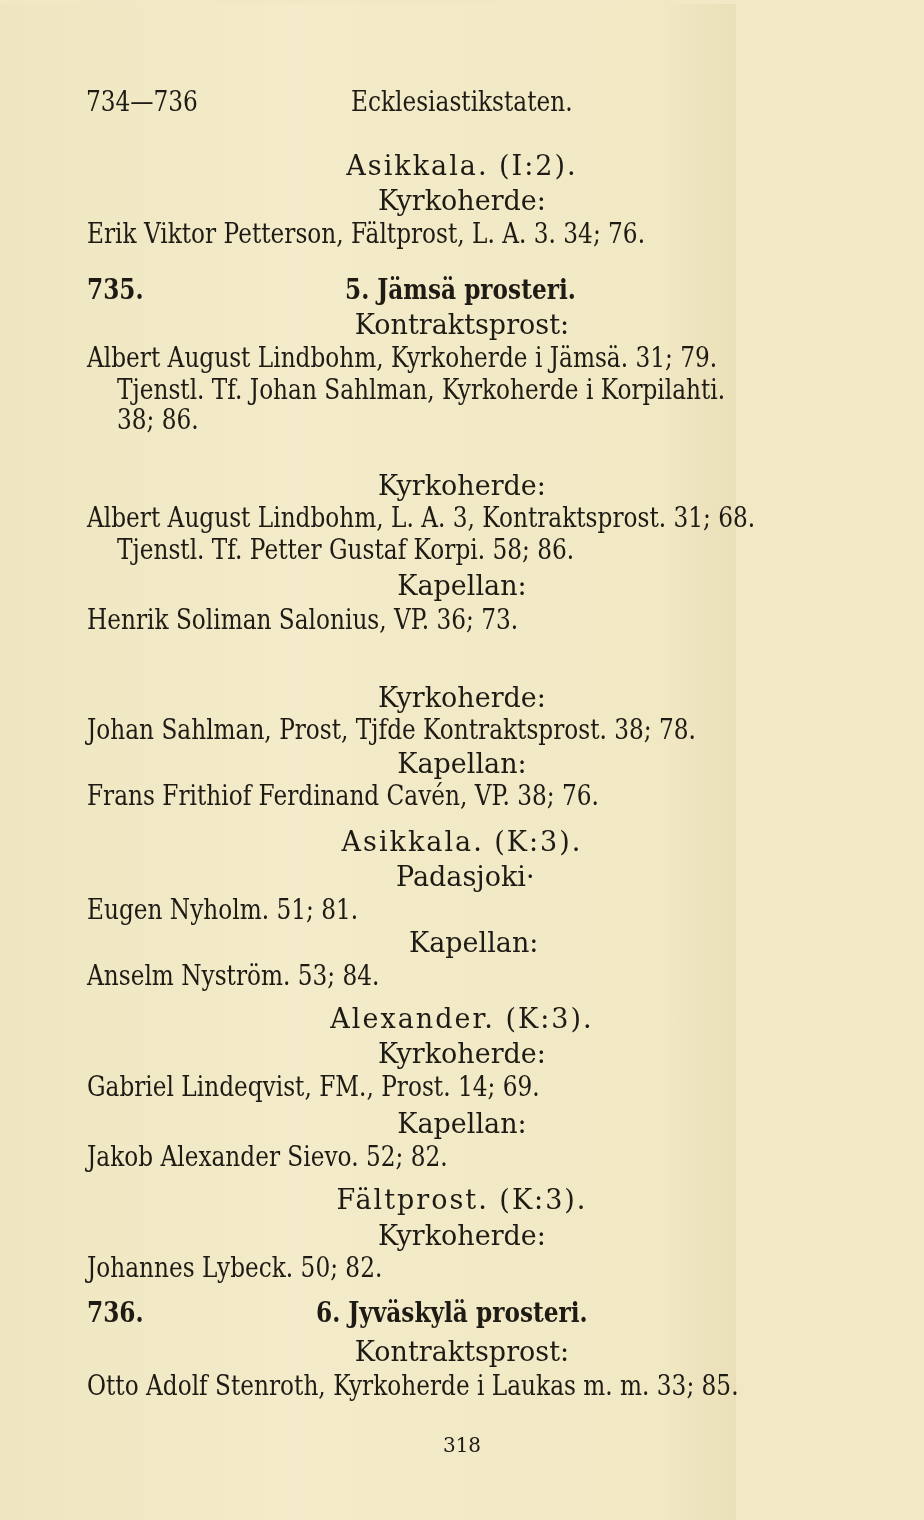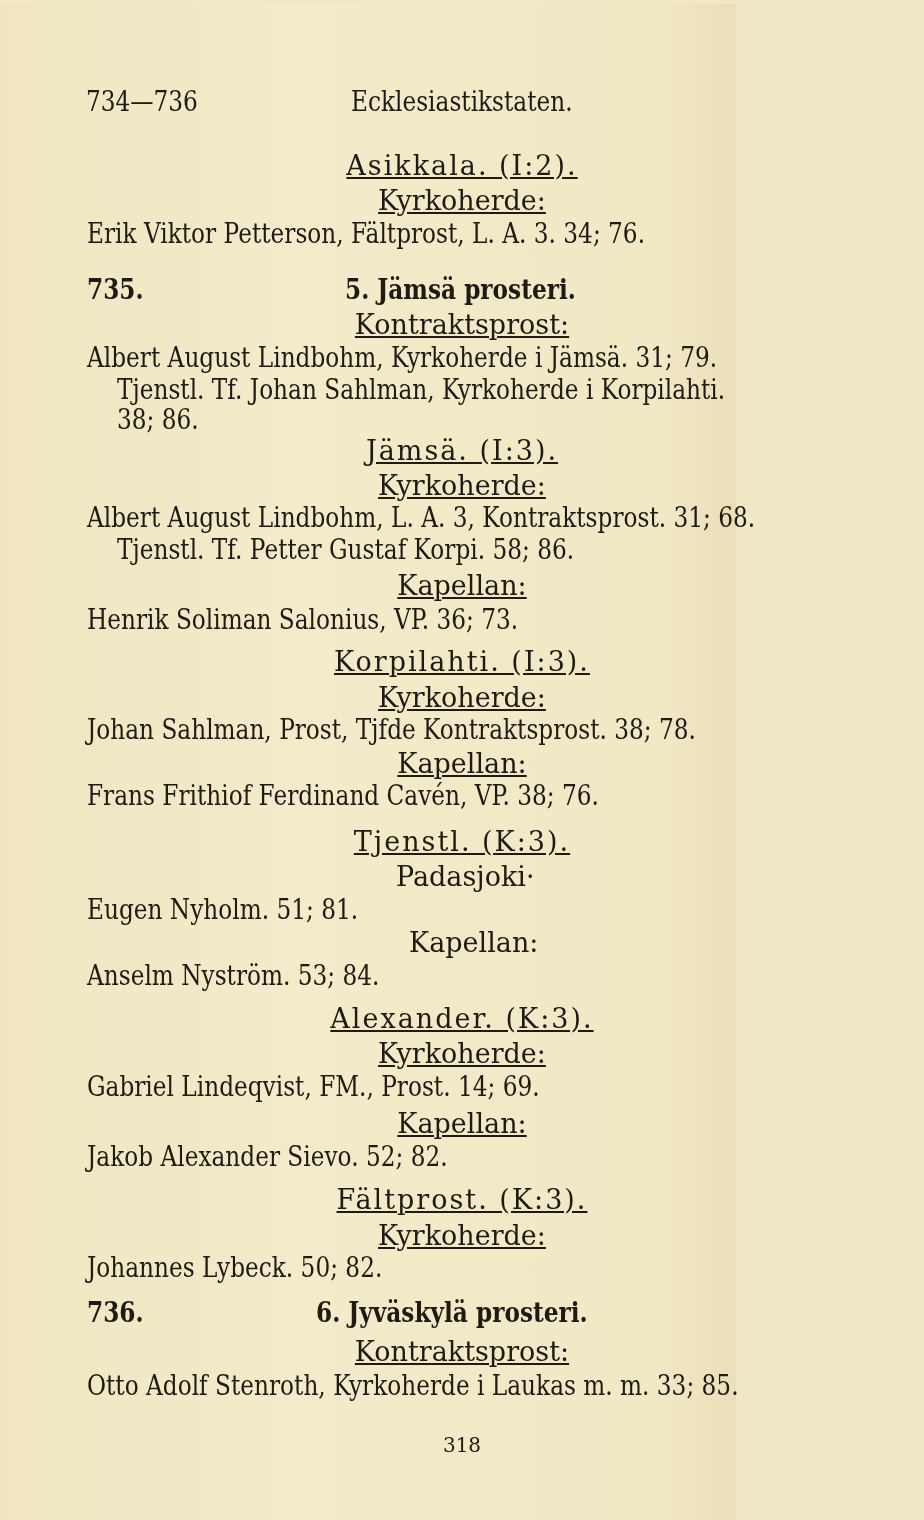--- a/index.html
+++ b/index.html
@@ -14,21 +14,21 @@
     position:absolute; left:0; top:4px; width:736px; height:1520px;
     background: linear-gradient(90deg, #efe6c1 0%, #f3ebc9 40%, #f1e8c4 90%, #e9dfb8 100%);
   }
   .line {
     position:absolute; white-space:nowrap;
     font-size:27px; line-height:32px;
     transform-origin:left top;
   }
   .hdr-num { left:86px; top:82px; }
   .hdr-title { left:351px; top:82px; }
-  .center { left:0; width:924px; text-align:center;text-decoration:underline; }
+  .center { left:0; width:924px; text-align:center; }
   .spaced { letter-spacing:2px; }
   .bold { font-weight:bold; }
   .indent { left:117px; }
   .left { left:87px; }
   .secnum { left:87px; font-weight:bold; }
   .pagenum { left:0; width:924px; text-align:center; top:1425px; font-size:20px; }
   .stretch { transform:scaleX(0.86); }
 </style>
 </head>
 <body>
@@ -42,34 +42,32 @@
   <div class="line center" style="top:181px">Kyrkoherde:</div>
   <div class="line left stretch" style="top:214px">Erik Viktor Petterson, Fältprost, L. A. 3.  34; 76.</div>
 
   <div class="line secnum stretch" style="top:270px">735.</div>
   <div class="line bold stretch" style="left:345px; top:270px">5.  Jämsä prosteri.</div>
   <div class="line center" style="top:305px">Kontraktsprost:</div>
   <div class="line left stretch" style="top:338px">Albert  August  Lindbohm, Kyrkoherde i Jämsä.  31; 79.</div>
   <div class="line indent stretch" style="top:370px">Tjenstl.  Tf. Johan Sahlman, Kyrkoherde i Korpilahti.</div>
   <div class="line indent stretch" style="top:400px">38; 86.</div>
 
-  <div class="line center spaced" style="top:431px">Jämsä. (I:3).</div>
   <div class="line center" style="top:466px">Kyrkoherde:</div>
   <div class="line left stretch" style="top:498px">Albert  August Lindbohm, L. A. 3, Kontraktsprost.  31; 68.</div>
   <div class="line indent stretch" style="top:530px">Tjenstl. Tf. Petter Gustaf Korpi.  58; 86.</div>
   <div class="line center" style="top:566px">Kapellan:</div>
   <div class="line left stretch" style="top:600px">Henrik Soliman Salonius, VP.  36; 73.</div>
 
-  <div class="line center spaced" style="top:642px">Korpilahti. (I:3).</div>
   <div class="line center" style="top:678px">Kyrkoherde:</div>
   <div class="line left stretch" style="top:710px">Johan Sahlman, Prost, Tjfde Kontraktsprost.  38; 78.</div>
   <div class="line center" style="top:744px">Kapellan:</div>
   <div class="line left stretch" style="top:776px">Frans Frithiof Ferdinand Cavén, VP.  38; 76.</div>
 
-  <div class="line center spaced" style="top:822px">Tjenstl. (K:3).</div>
+  <div class="line center spaced" style="top:822px">Asikkala. (K:3).</div>
   <div class="line" style="left:396px; top:857px">Padasjoki·</div>
   <div class="line left stretch" style="top:890px">Eugen Nyholm.  51; 81.</div>
   <div class="line" style="left:409px; top:923px">Kapellan:</div>
   <div class="line left stretch" style="top:956px">Anselm Nyström.  53; 84.</div>
 
   <div class="line center spaced" style="top:999px">Alexander. (K:3).</div>
   <div class="line center" style="top:1034px">Kyrkoherde:</div>
   <div class="line left stretch" style="top:1067px">Gabriel Lindeqvist, FM., Prost.  14; 69.</div>
   <div class="line center" style="top:1104px">Kapellan:</div>
   <div class="line left stretch" style="top:1137px">Jakob Alexander Sievo.  52; 82.</div>

